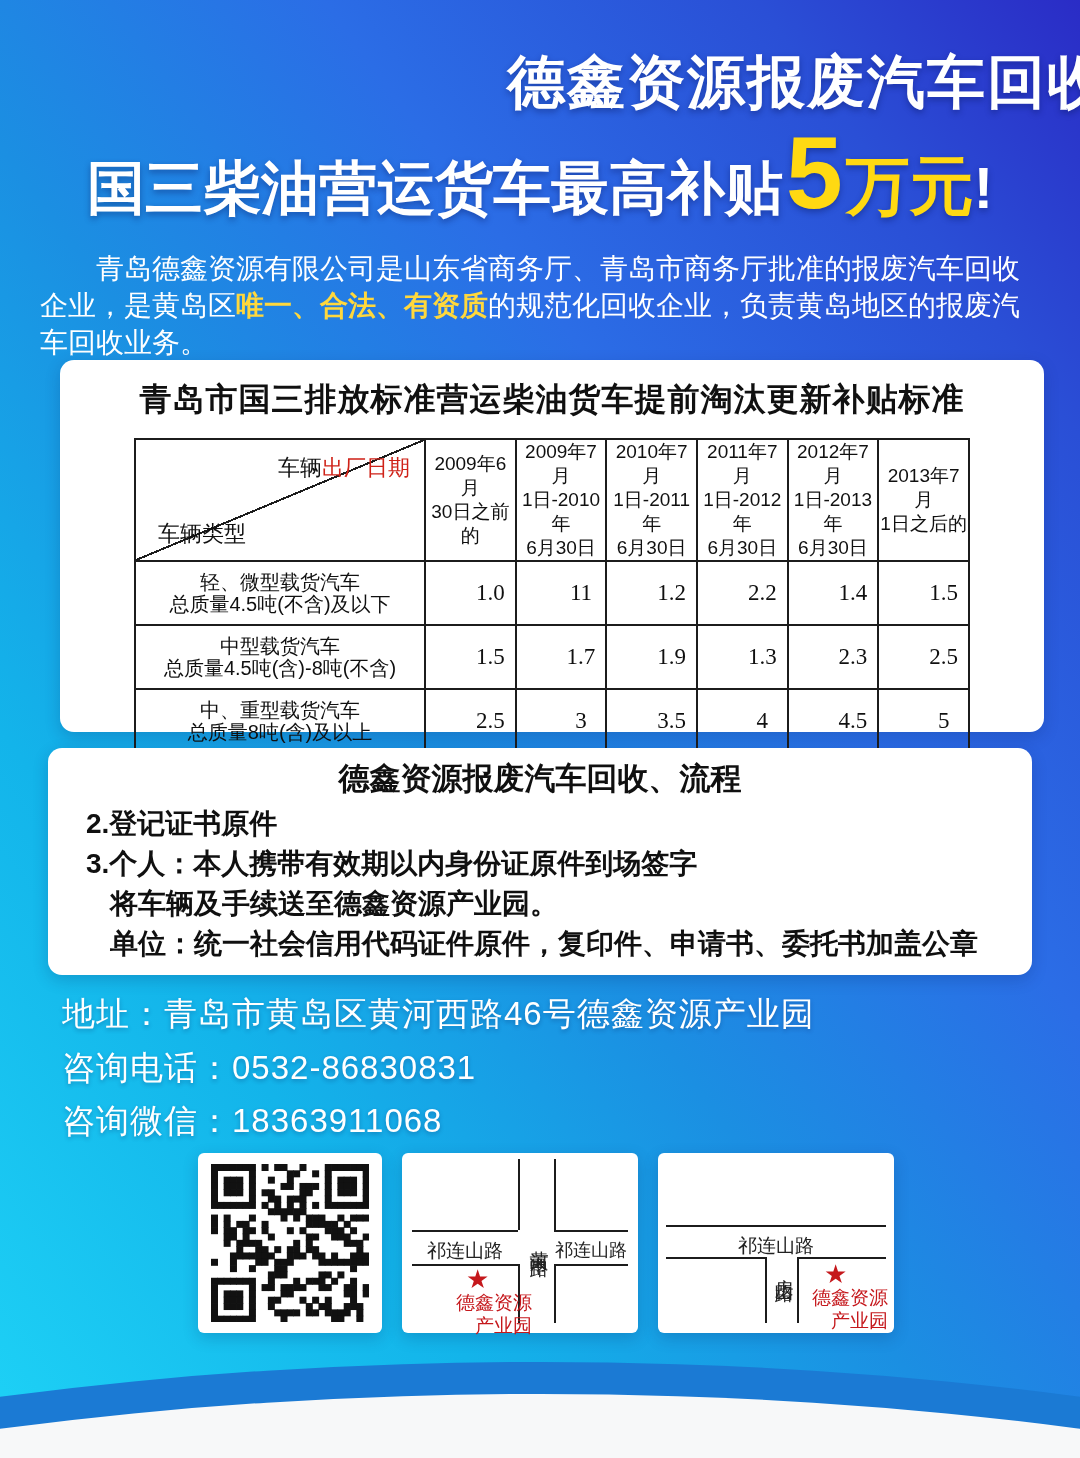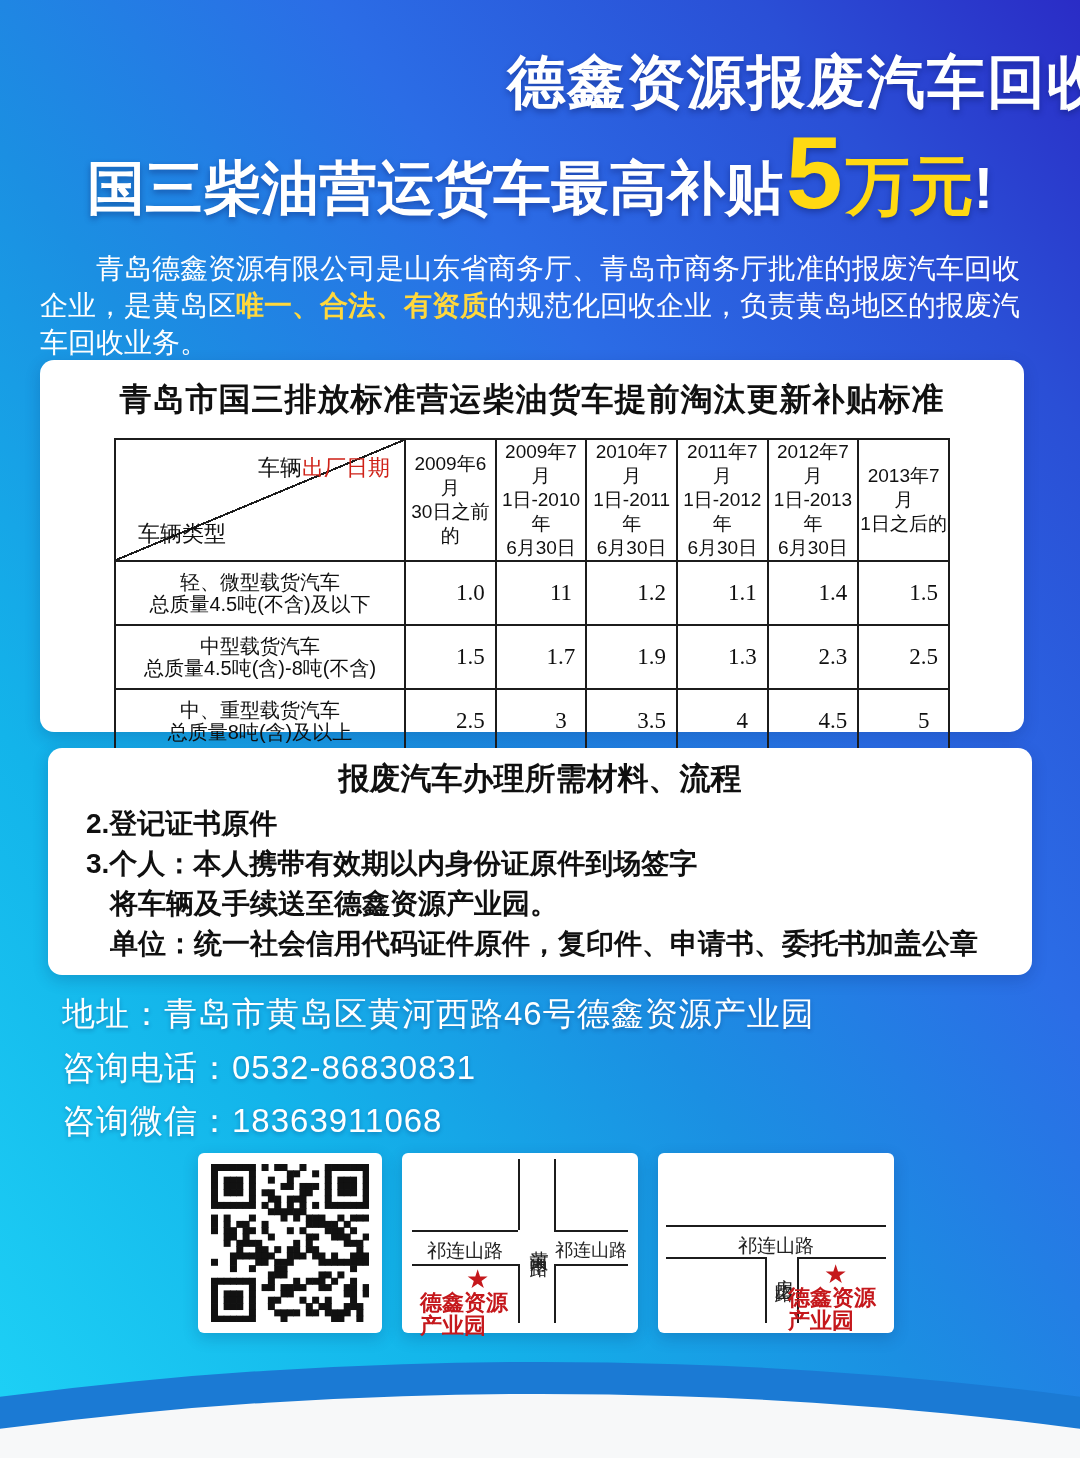--- a/index.html
+++ b/index.html
@@ -29,21 +29,21 @@
   .intro {
     position:absolute; top:250px; left:40px; width:1002px;
     font-size:28px; line-height:37px; color:#ffffff; text-indent:56px;
   }
   .intro .hl { color:#ffd83c; font-weight:bold; }
   
   .card {
     position:absolute; background:#ffffff; border-radius:14px;
     box-shadow:0 5px 16px rgba(0,30,90,.20);
   }
-  #box1 { left:40px; top:360px; width:984px; height:372px; }
+  #box1 { left:60px; top:360px; width:984px; height:372px; }
   .box1-title { padding-top:18px; text-align:center; font-size:32px; font-weight:bold; color:#101010; letter-spacing:1px; }
   .subsidy { margin:16px auto 0; border-collapse:collapse; width:836px; table-layout:fixed; }
   .subsidy td { border:2px solid #1c1c1c; color:#101010; }
   .corner-cell {
     position:relative; height:82px;
     background-image:linear-gradient(to bottom right,
       transparent calc(50% - 1px), #1c1c1c calc(50% - 1px),
       #1c1c1c calc(50% + 1px), transparent calc(50% + 1px));
   }
   .corner-top { position:absolute; top:13px; right:14px; font-size:22px; }
@@ -73,22 +73,22 @@
   #map2 { left:658px; top:1153px; width:236px; height:180px; }
   .line  { position:absolute; background:#1c1c1c; }
   .h2 { height:2px; } .v2 { width:2px; }
   .road-label { position:absolute; font-size:19px; color:#222222; text-align:center; }
   .road-label-v {
     position:absolute; font-size:19px; color:#222222;
     writing-mode:vertical-rl; text-orientation:upright; letter-spacing:3px;
   }
   .star { position:absolute; font-size:26px; color:#c5181c; line-height:1; }
   .marker-label {
-    position:absolute; font-size:22px; line-height:23px; color:#c5181c; font-weight:bold;
-    text-align:left; white-space:pre-line;
+    position:absolute; font-size:19px; line-height:23px; color:#c5181c; font-weight:normal;
+    text-align:right; white-space:pre-line;
   }
   
   .arc { position:absolute; left:50%; transform:translateX(-50%); width:2800px; height:900px; border-radius:50%; }
   .arc-blue  { top:1362px; background:#1b7ad4; }
   .arc-white { top:1394px; background:#f7f8f9; }
 </style>
 </head>
 <body>
 
 <div class="poster">
@@ -136,21 +136,21 @@
 6月30日</td>
         <td class="th-date">2013年7月
 1日之后的</td>
       </tr>
       <tr>
         <td class="td-cat">轻、微型载货汽车
 总质量4.5吨(不含)及以下</td>
         <td class="td-val">1.0</td>
         <td class="td-val">11</td>
         <td class="td-val">1.2</td>
-        <td class="td-val">1.1</td>
+        <td class="td-val">2.2</td>
         <td class="td-val">1.4</td>
         <td class="td-val">1.5</td>
       </tr>
       <tr>
         <td class="td-cat">中型载货汽车
 总质量4.5吨(含)-8吨(不含)</td>
         <td class="td-val">1.5</td>
         <td class="td-val">1.7</td>
         <td class="td-val">1.9</td>
         <td class="td-val">1.3</td>
@@ -165,21 +165,21 @@
         <td class="td-val">3.5</td>
         <td class="td-val">4</td>
         <td class="td-val">4.5</td>
         <td class="td-val">5</td>
       </tr>
     </tbody>
       </table>
   </div>
 
   <div class="card" id="box2">
-    <div class="box2-title">报废汽车办理所需材料、流程</div>
+    <div class="box2-title">德鑫资源报废汽车回收、流程</div>
     <div class="mat-list">
       <div class="mat-item">2.登记证书原件</div>
       <div class="mat-item">3.个人：本人携带有效期以内身份证原件到场签字</div>
       <div class="mat-item indent">将车辆及手续送至德鑫资源产业园。</div>
       <div class="mat-item indent">单位：统一社会信用代码证件原件，复印件、申请书、委托书加盖公章</div>
     </div>
   </div>
 
   <div class="contact-line" id="addr">地址：青岛市黄岛区黄河西路46号德鑫资源产业园</div>
   <div class="contact-line" id="phone">咨询电话：0532-86830831</div>

